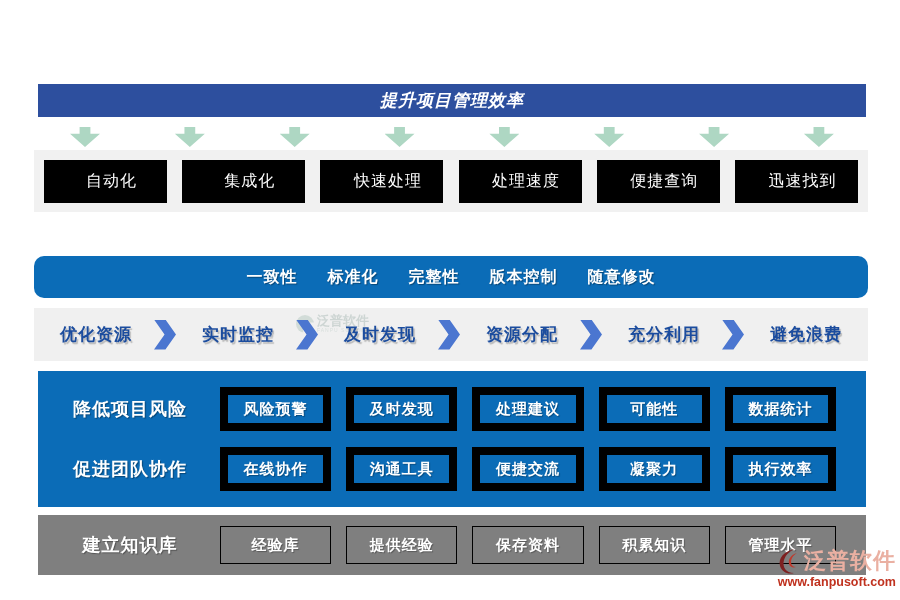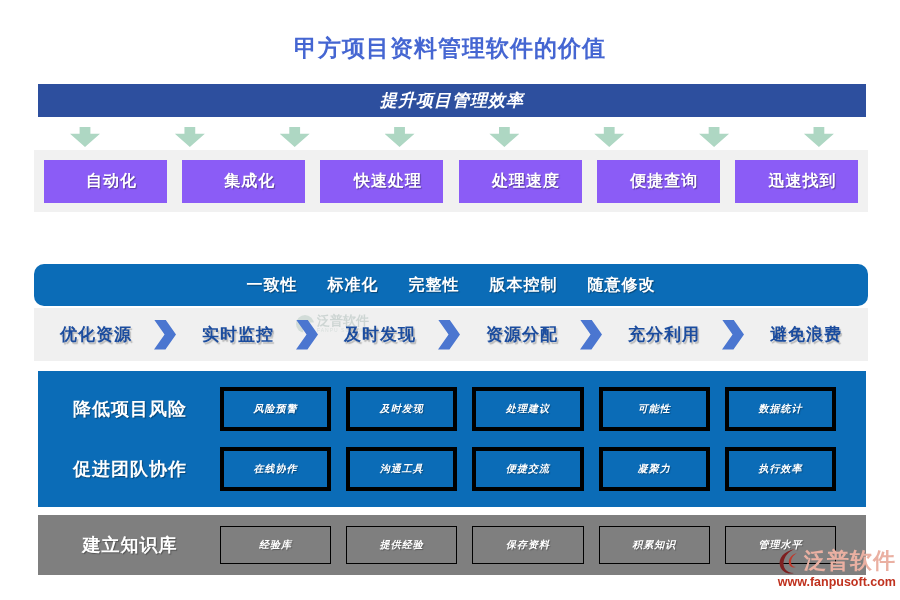--- a/index.html
+++ b/index.html
@@ -27,34 +27,34 @@
     background:#aed7c3;
     clip-path:polygon(32% 0, 68% 0, 68% 34%, 100% 34%, 50% 100%, 0 34%, 32% 34%);
   }
 
   .strip-buttons {
     position:absolute; left:34px; top:150px; width:834px; height:62px;
     background:#f1f1f1;
   }
   .btn-row { display:flex; justify-content:space-between; padding:10px 10px 0 10px; }
   .value-btn {
-    width:123px; height:43px; background:#8b5cf6; color:#fff;
-    font-size:16px; font-weight:bold; display:flex; align-items:center; justify-content:center;
+    width:123px; height:43px; background:#000000; color:#fff;
+    font-size:16px; font-weight:normal; display:flex; align-items:center; justify-content:center;
     text-shadow:1px 1px 1px rgba(0,0,0,0.35); letter-spacing:1px;padding-left:12px;
   }
 
   .banner-accuracy {
     position:absolute; left:34px; top:212px; width:834px; height:36px;
     background:#4a74c9; color:#fff; font-size:17px; font-weight:bold;
     display:flex; align-items:center; justify-content:center; letter-spacing:1px;
     text-shadow:1px 1px 1px rgba(0,0,0,0.25);
   }
 
   .round-bar {
-    position:absolute; left:34px; top:264px; width:834px; height:42px;
+    position:absolute; left:34px; top:256px; width:834px; height:42px;
     background:#0b6cb7; border-radius:10px;
     display:flex; align-items:center; justify-content:center; gap:30px;
   }
   .accuracy-item { color:#fff; font-size:16px; font-weight:bold; letter-spacing:1px;
     text-shadow:1px 1px 1px rgba(0,0,0,0.35); }
 
   .strip-flow {
     position:absolute; left:34px; top:308px; width:834px; height:53px;
     background:#f0f0f0;
   }
@@ -78,23 +78,23 @@
 
   .panel-blue {
     position:absolute; left:38px; top:371px; width:828px; height:136px;
     background:#0b6cb7; display:flex; flex-direction:column; justify-content:space-evenly;
   }
   .benefit-row { display:flex; align-items:center; padding-left:16px; }
   .row-label { width:152px; flex:0 0 152px; color:#fff; font-size:18px; font-weight:bold;
     text-align:center; letter-spacing:1px; text-shadow:1px 1px 1px rgba(0,0,0,0.35); }
   .box-list { flex:1; display:flex; gap:15px; margin:0 30px 0 14px; }
   .benefit-box {
-    flex:1; height:44px; border:4px solid #000000; color:#fff;
-    font-size:10px; font-weight:bold; display:flex; align-items:center; justify-content:center;
-    letter-spacing:1px; text-shadow:1px 1px 1px rgba(0,0,0,0.3);font-style:italic;
+    flex:1; height:44px; border:8px solid #000000; color:#fff;
+    font-size:15px; font-weight:bold; display:flex; align-items:center; justify-content:center;
+    letter-spacing:1px; text-shadow:1px 1px 1px rgba(0,0,0,0.3);
   }
 
   .panel-gray {
     position:absolute; left:38px; top:515px; width:828px; height:60px;
     background:#7f7f7f; display:flex; flex-direction:column; justify-content:center;
   }
   .panel-gray .benefit-box { height:38px; border-width:1.5px; }
 
   .brand {
     position:absolute; left:750px; top:548px; width:146px; z-index:3;
@@ -104,21 +104,20 @@
   .brand-name { color:#eab0a2; font-size:22px; font-weight:bold; letter-spacing:1px;
     font-family:"Liberation Serif", serif; line-height:1.1; }
   .brand-url { color:#c0321f; font-size:12.5px; font-weight:bold; line-height:1.2; }
   .logo-svg { display:block; }
 </style>
 </head>
 <body>
 
 <div class="page">
 
-  <div class="page-title">甲方项目资料管理软件的价值</div>
 
   <div class="banner-efficiency">提升项目管理效率</div>
 
   <div class="arrow-row">
     <div class="down-arrow"></div>
     <div class="down-arrow"></div>
     <div class="down-arrow"></div>
     <div class="down-arrow"></div>
     <div class="down-arrow"></div>
     <div class="down-arrow"></div>

